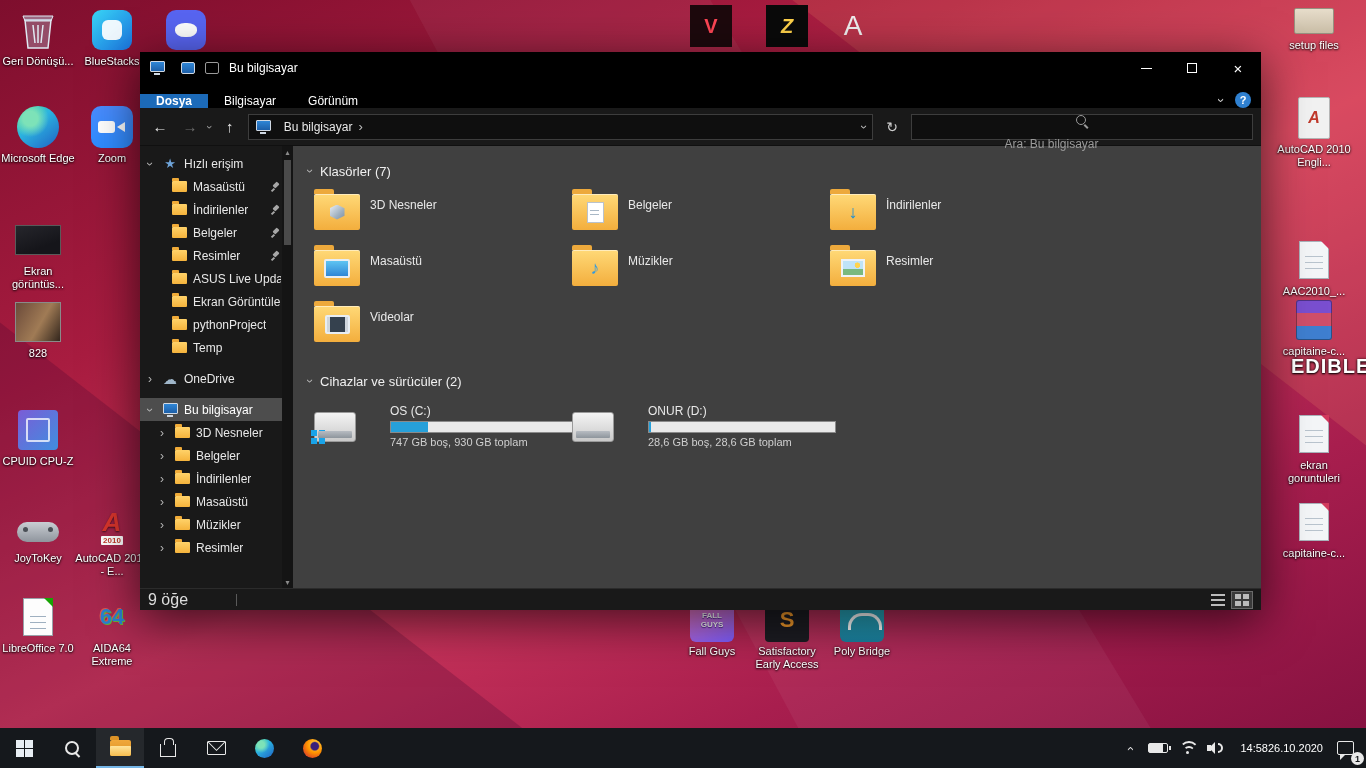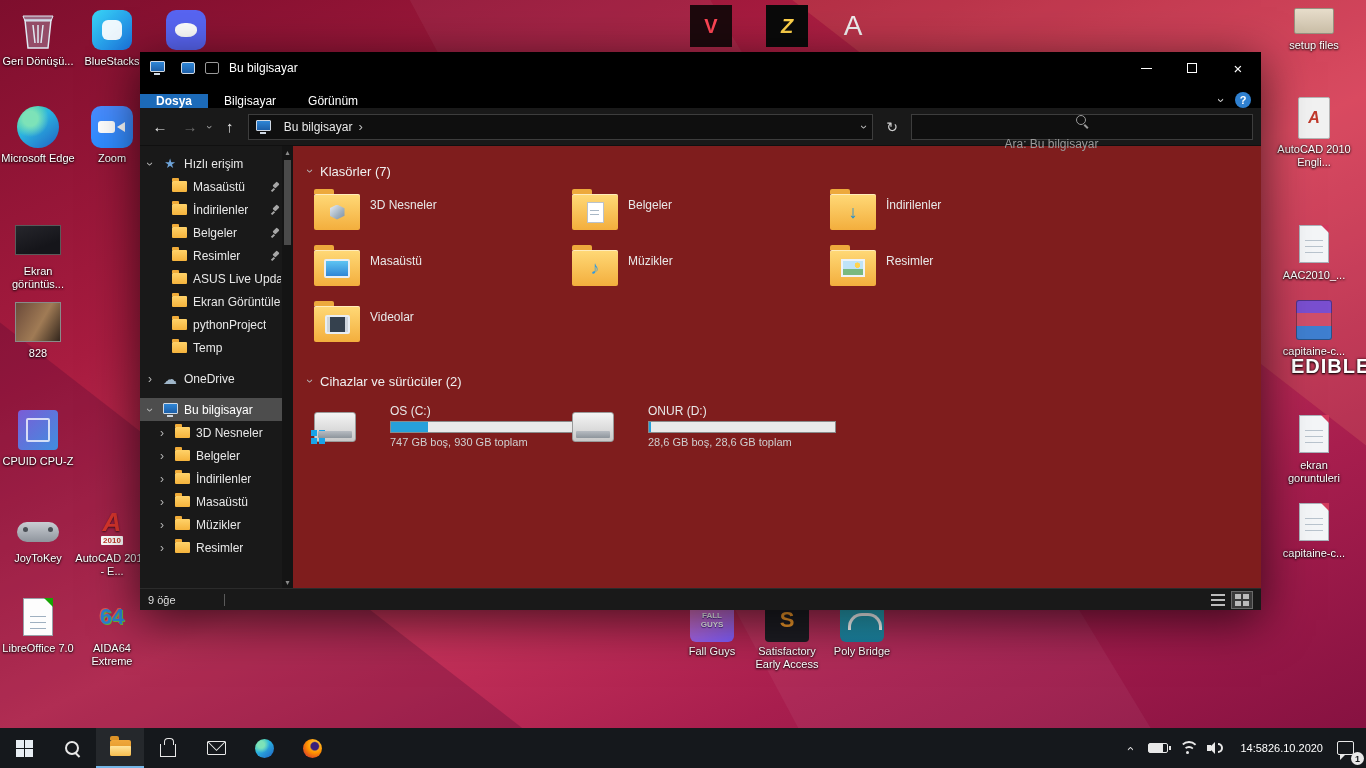--- a/index.html
+++ b/index.html
@@ -56,21 +56,21 @@
   .ic-fallguys span{font-size:8px;font-weight:800;color:#fff;text-shadow:0 1px 1px #4b2a8a;text-align:center;line-height:9px;}
   .ic-satisfactory{width:44px;height:44px;border-radius:4px;background:#1c1c22;display:flex;align-items:center;justify-content:center;}
   .ic-satisfactory span{color:#f59a2a;font-weight:bold;font-size:22px;}
   .ic-polybridge{width:44px;height:44px;border-radius:6px;background:linear-gradient(#2fb8c9,#1a7f9e);position:relative;}
   .ic-polybridge::after{content:"";position:absolute;left:8px;bottom:12px;width:28px;height:14px;border:3px solid #fff;border-bottom:none;border-radius:14px 14px 0 0;}
   .ic-recycle svg{display:block;}
   .ic-libre{width:30px;height:38px;background:#fdfdfd;border:1px solid #9aa2aa;position:relative;background-image:repeating-linear-gradient(180deg,transparent 0 5px,#9fb0c0 5px 6px);background-size:16px 18px;background-position:6px 12px;background-repeat:no-repeat;}
   .ic-libre::after{content:"";position:absolute;right:-1px;top:-1px;border-style:solid;border-width:0 9px 9px 0;border-color:transparent #18a303 transparent transparent;}
 
   
-  .window{position:absolute;left:140px;top:52px;width:1121px;height:558px;background:#7f1d1d;
+  .window{position:absolute;left:140px;top:52px;width:1121px;height:558px;background:#404040;
     box-shadow:0 10px 45px rgba(0,0,0,.65);display:flex;flex-direction:column;}
   .titlebar{height:32px;background:#000;display:flex;align-items:center;padding-left:8px;flex:0 0 auto;}
   .titlebar .title{margin-left:10px;font-size:12px;color:#fff;}
   .qat{display:flex;align-items:center;gap:10px;margin-left:10px;}
   .qat-ic{width:14px;height:12px;border:1px solid #9a9a9a;border-radius:2px;position:relative;}
   .qat-ic.monitor{background:linear-gradient(#2f86d6,#1d5fa8);border-color:#cfd8e3;}
   .capbtns{margin-left:auto;display:flex;height:32px;}
   .capbtn{width:46px;height:32px;display:flex;align-items:center;justify-content:center;color:#fff;}
   .glyph-min{width:11px;height:1px;background:#fff;display:block;}
   .glyph-max{width:10px;height:10px;border:1px solid #fff;display:block;}
@@ -145,21 +145,21 @@
   .hdd{width:42px;height:30px;background:linear-gradient(#f4f4f4,#c9c9c9);border:1px solid #9a9a9a;border-radius:3px;position:relative;margin-top:8px;flex:0 0 auto;}
   .hdd::after{content:"";position:absolute;left:3px;right:3px;bottom:3px;height:7px;background:linear-gradient(#b7bcc2,#8e959c);border-radius:1px;}
   .winbadge{position:absolute;left:-4px;bottom:-4px;width:15px;height:15px;background-image:linear-gradient(#19a3e8,#19a3e8),linear-gradient(#19a3e8,#19a3e8),linear-gradient(#19a3e8,#19a3e8),linear-gradient(#19a3e8,#19a3e8);background-size:6px 6px;background-position:0 0,8px 0,0 8px,8px 8px;background-repeat:no-repeat;}
   .dinfo{display:flex;flex-direction:column;gap:3px;margin-left:24px;}
   .dname{font-size:12px;color:#e8e8e8;}
   .dbar{width:188px;height:12px;border:1px solid #8a8a8a;background:#e9e9e9;}
   .dfill{height:100%;background:#26a0da;width:0;}
   .dtext{font-size:11px;color:#cfcfcf;}
 
   .statusbar{height:22px;border-top:1px solid #2b2b2b;display:flex;align-items:center;padding:0 8px;flex:0 0 auto;background:#191919;}
-  .scount{font-size:11px;color:#ddd;}
+  .scount{font-size:16px;color:#ddd;}
   .ssep{width:1px;height:12px;background:#5a5a5a;margin-left:48px;}
   .viewbtns{margin-left:auto;display:flex;gap:2px;}
   .viewbtn{width:22px;height:18px;display:flex;align-items:center;justify-content:center;border:1px solid transparent;}
   .viewbtn.active{border-color:#6a6a6a;background:#3a3a3a;}
   .vic-list{width:14px;height:12px;background:repeating-linear-gradient(180deg,#bbb 0 2px,transparent 2px 5px);}
   .vic-thumb{width:14px;height:12px;background-image:linear-gradient(#bbb,#bbb),linear-gradient(#bbb,#bbb),linear-gradient(#bbb,#bbb),linear-gradient(#bbb,#bbb);background-size:6px 5px;background-position:0 0,8px 0,0 7px,8px 7px;background-repeat:no-repeat;}
 
   
   .taskbar{position:absolute;left:0;bottom:0;width:1366px;height:40px;background:#15181c;display:flex;align-items:stretch;z-index:50;}
   .tbbtn{width:48px;display:flex;align-items:center;justify-content:center;position:relative;}
@@ -332,21 +332,21 @@
 
   <div class="dicon" style="left:1276px;top:96px">
     <div class="icbox">
         <div class="ic-box">
           <span>A</span>
         </div>
       </div>
     <div class="dlabel">AutoCAD 2010 Engli...</div>
   </div>
 
-  <div class="dicon" style="left:1276px;top:222px">
+  <div class="dicon" style="left:1276px;top:238px">
     <div class="icbox">
         <div class="ic-page"></div>
       </div>
     <div class="dlabel">AAC2010_...</div>
   </div>
 
   <div class="dicon" style="left:1276px;top:298px">
     <div class="icbox">
         <div class="ic-rarstack"></div>
       </div>

